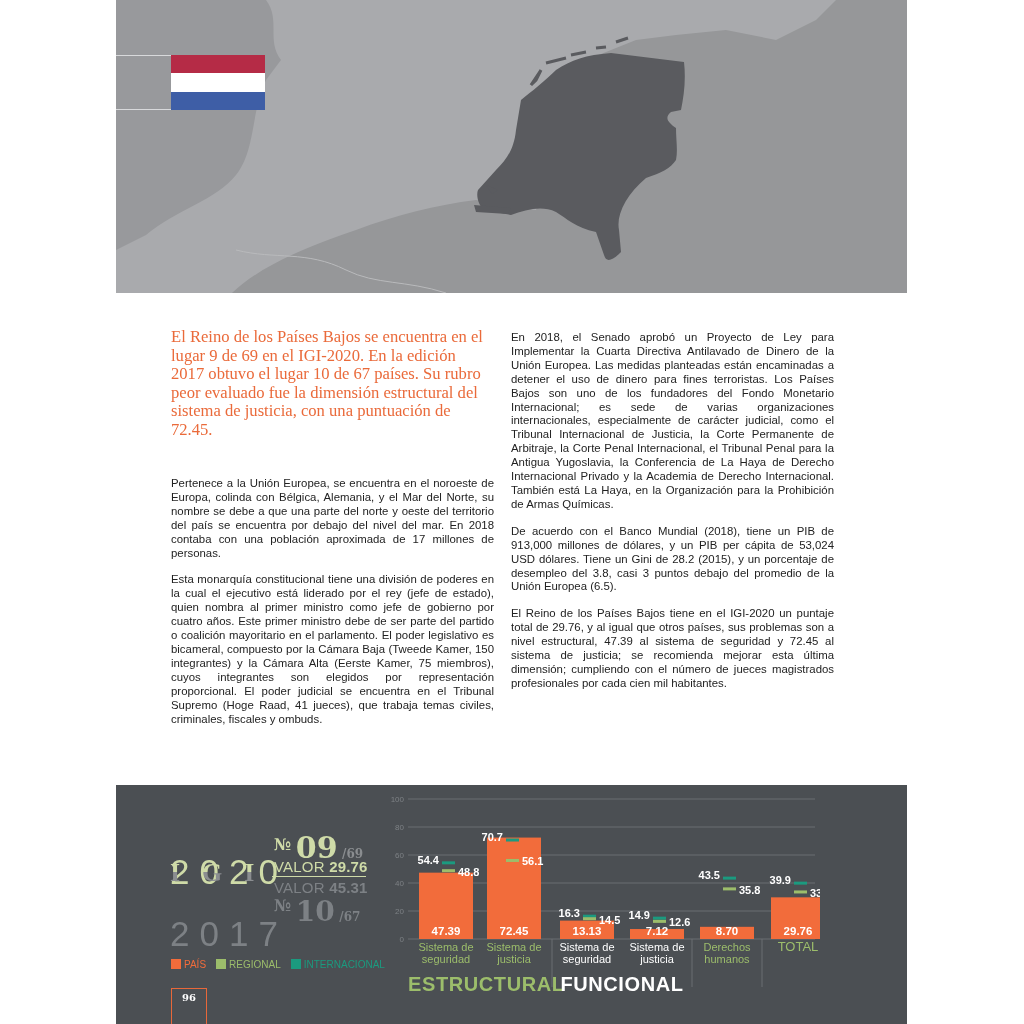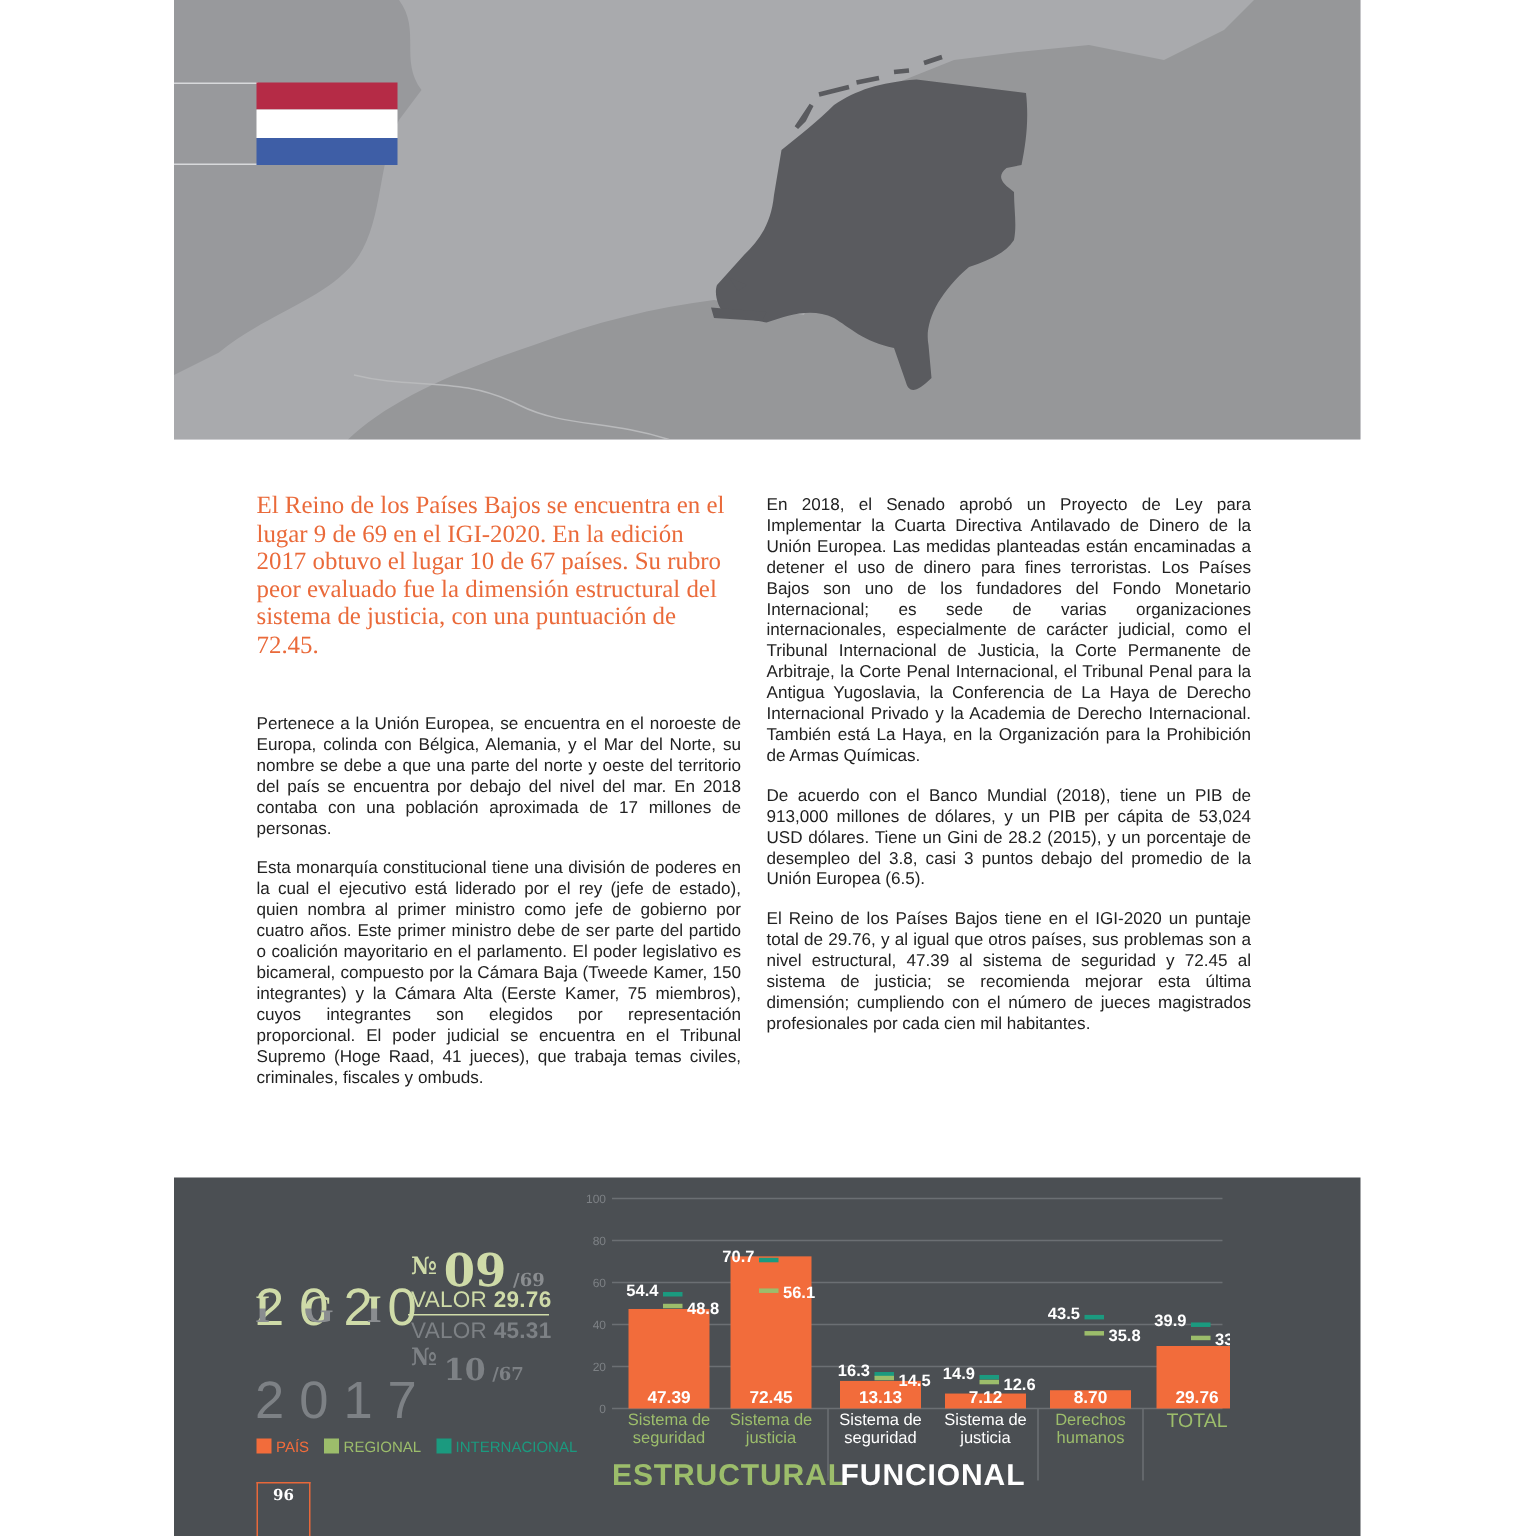--- a/index.html
+++ b/index.html
@@ -83,21 +83,21 @@
   <span>VALOR</span>
   <b>29.76</b>
 </div>
 <div style="position:absolute;left:272px;top:876px;width:94px;height:1px;background:#cfdba8;"></div>
 <div class="valor" style="left:274px;top:879px;color:#7d8185;">
   <span>VALOR</span>
   <b>45.31</b>
 </div>
 <div style="position:absolute;left:274px;top:895px;color:#7d8185;">
   <span style="font-family:'DejaVu Serif',serif;font-weight:bold;font-size:16px;vertical-align:10px;">№</span>
-  <span class="rank-big" style="position:static;font-size:20px;">10</span>
+  <span class="rank-big" style="position:static;font-size:28px;">10</span>
   <span style="font-family:'DejaVu Serif',serif;font-weight:bold;font-size:12px;">/67</span>
 </div>
 
 <div class="legend">
   <span><span class="sw" id="lg0" style="background: rgb(242, 108, 59);"></span><span id="lgt0" style="color: rgb(242, 108, 59);">PAÍS</span></span>
   <span><span class="sw" id="lg1" style="background: rgb(156, 189, 107);"></span><span id="lgt1" style="color: rgb(156, 189, 107);">REGIONAL</span></span>
   <span><span class="sw" id="lg2" style="background: rgb(27, 154, 127);"></span><span id="lgt2" style="color: rgb(27, 154, 127);">INTERNACIONAL</span></span>
 </div>
 
 <div class="page-box">

